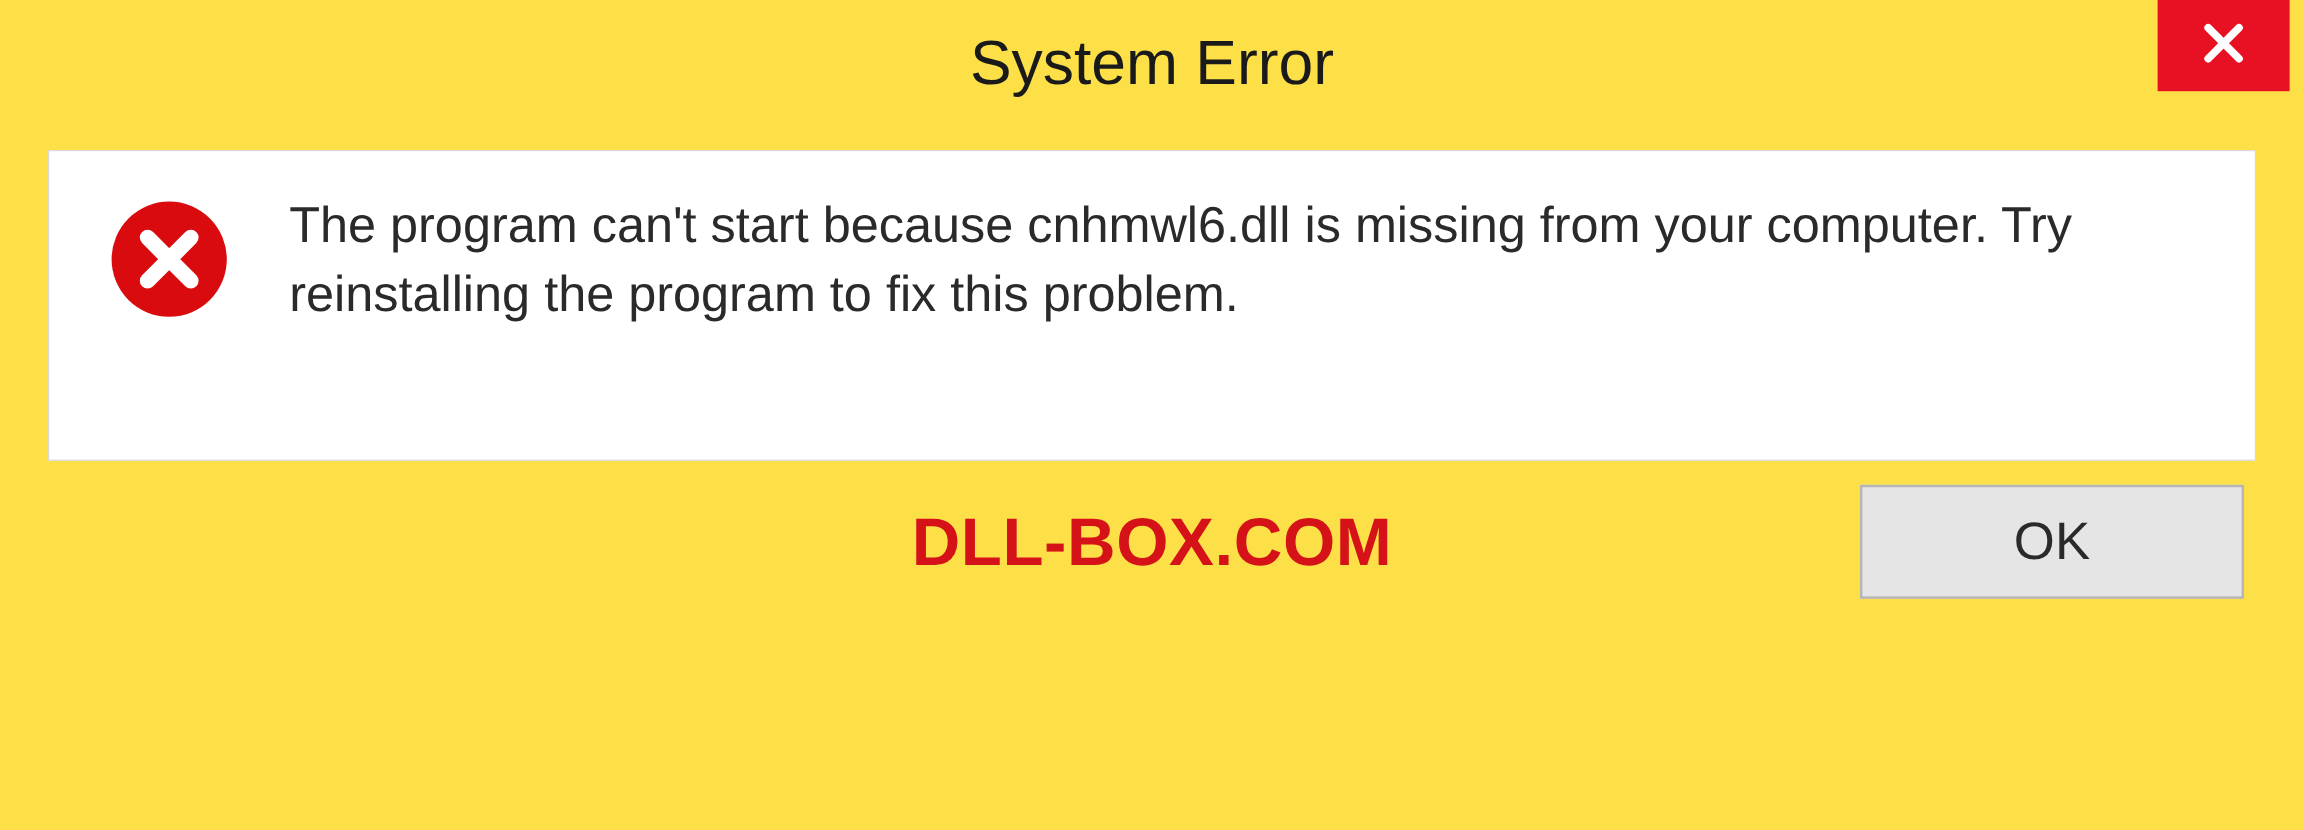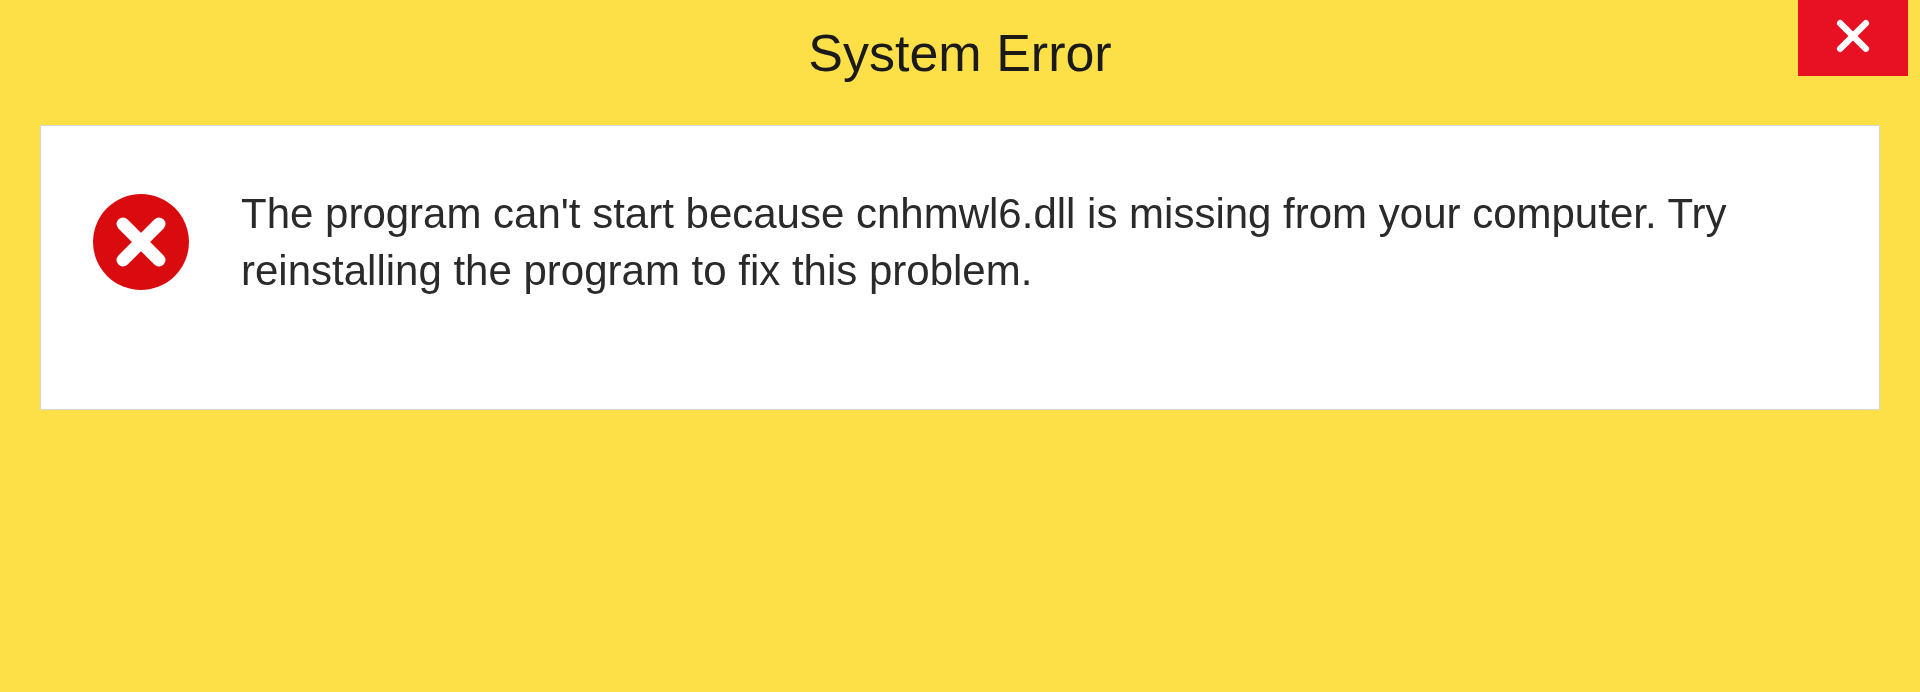--- a/index.html
+++ b/index.html
@@ -45,21 +45,21 @@
       cursor: pointer;
     }
     .close-button svg {
       width: 44px;
       height: 44px;
     }
     .content-panel {
       margin: 20px 40px 0 40px;
       background: #ffffff;
       border: 1px solid #d8d8d8;
-      padding: 60px 50px 110px 50px;
+      padding: 34px 50px 110px 50px;
       display: flex;
       align-items: flex-start;
     }
     .error-icon-wrap {
       flex: 0 0 auto;
       width: 100px;
       height: 100px;
       margin-right: 50px;
       margin-top: 6px;
     }
@@ -125,14 +125,18 @@
     <div class="error-icon-wrap">
       <svg viewBox="0 0 100 100">
         <circle cx="50" cy="50" r="48" fill="#d90b0f"></circle>
         <line x1="32" y1="32" x2="68" y2="68" stroke="#ffffff" stroke-width="13" stroke-linecap="round"></line>
         <line x1="68" y1="32" x2="32" y2="68" stroke="#ffffff" stroke-width="13" stroke-linecap="round"></line>
       </svg>
     </div>
     <div class="message-text">The program can't start because cnhmwl6.dll is missing from your computer. Try reinstalling the program to fix this problem.</div>
   </div>
 
+  <div class="footer-bar">
+    <div class="watermark">DLL-BOX.COM</div>
+    <button class="ok-button">OK</button>
+  </div>
 
 </div>
 
 </body></html>

